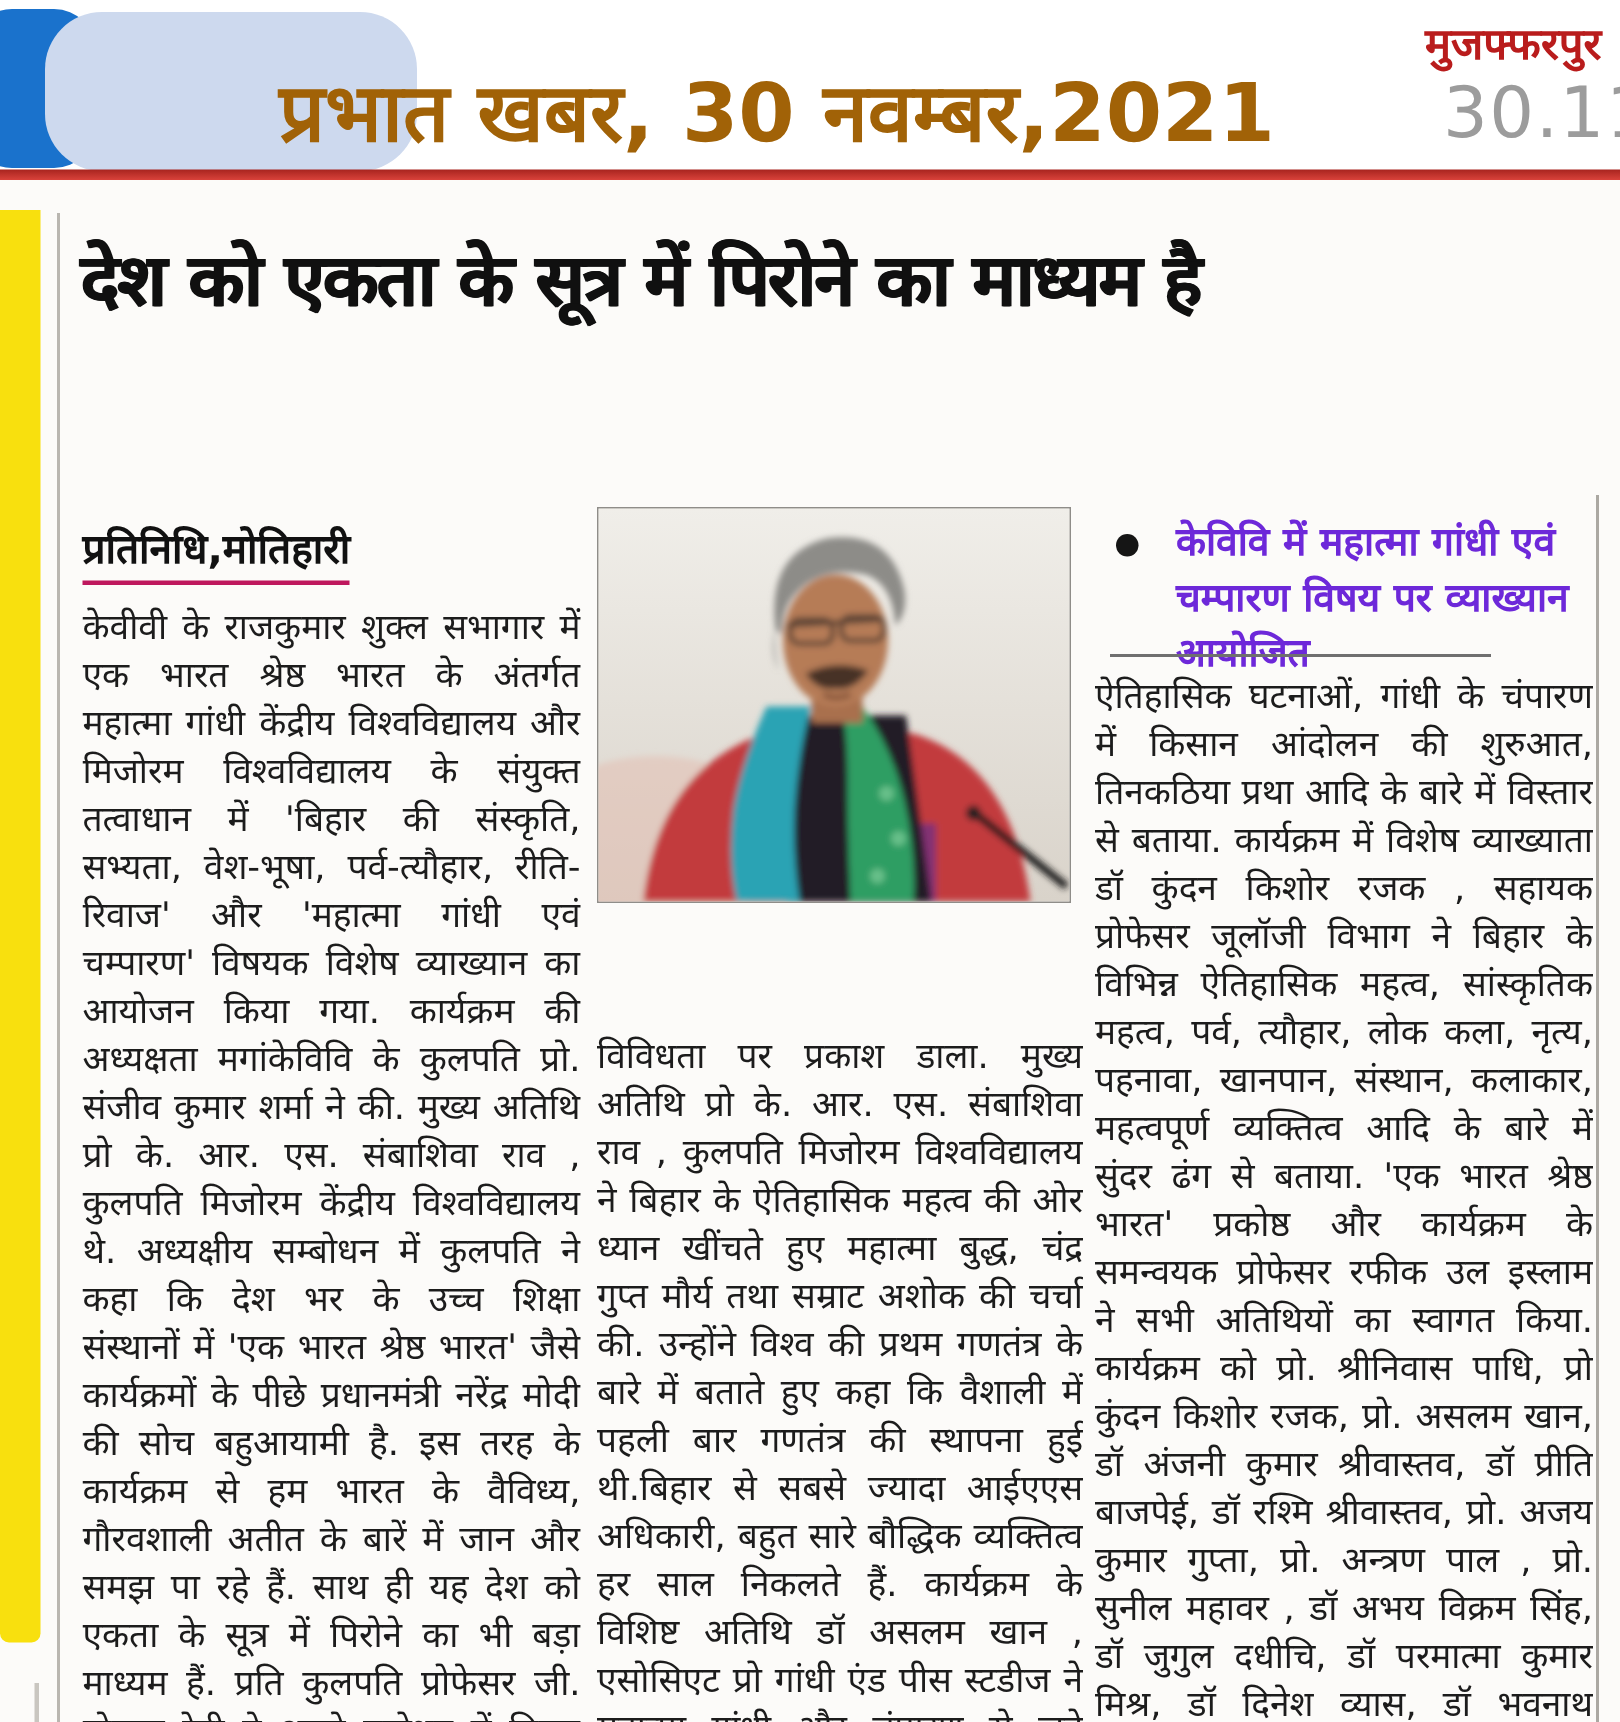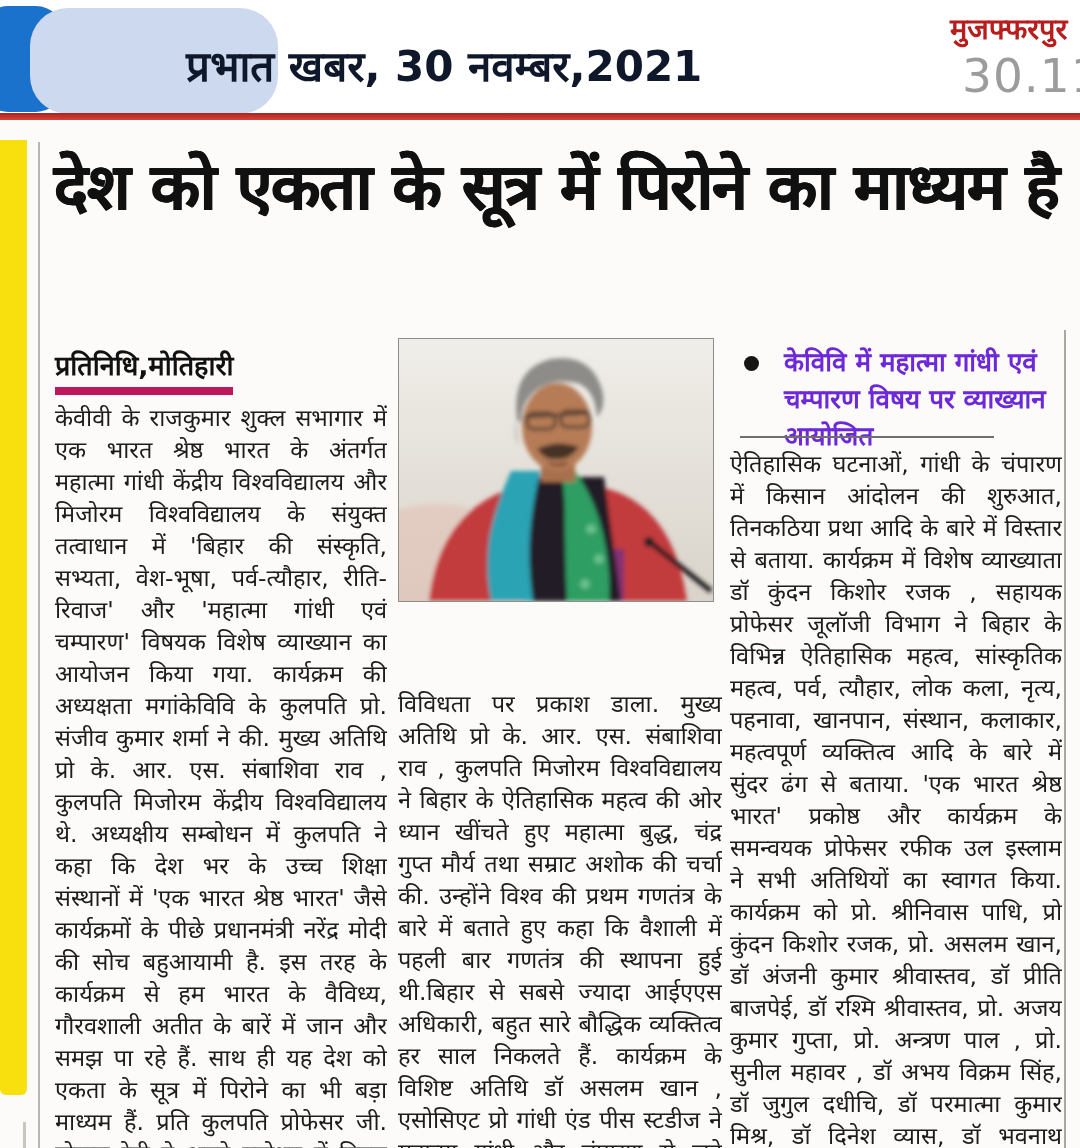--- a/index.html
+++ b/index.html
@@ -15,50 +15,50 @@
   .blue-dark {
     position:absolute; left:-20px; top:6px; width:84px; height:106px;
     background:#1a72cc; border-radius:28px;
   }
   .blue-light {
     position:absolute; left:30px; top:8px; width:248px; height:106px;
     background:#cdd9ee; border-radius:38px;
   }
   .pub-line {
     position:absolute; left:186px; top:36px; white-space:nowrap;
-    font-size:42px; font-weight:600; color:#0f172a; letter-spacing:0;
+    font-size:54px; font-weight:600; color:#a16207; letter-spacing:0;
   }
   .city {
     position:absolute; left:950px; top:8px; white-space:nowrap;
     font-size:29px; font-weight:700; color:#b91c1c;
   }
   .date-partial {
     position:absolute; left:962px; top:48px; white-space:nowrap;
     font-size:47px; font-weight:400; color:#9c9c9c; letter-spacing:1px;
   }
   .redline { position:absolute; left:0; top:113px; width:1080px; height:7px;
     background:linear-gradient(#a8241f,#d9423a); }
   
   .yellow-strip { position:absolute; left:0; top:140px; width:27px; height:955px;
     background:#f8e00e; border-radius:0 0 6px 6px; }
   .fold-mark { position:absolute; left:23px; top:1122px; width:3px; height:26px; background:#c9c6c0; }
   .vline-left  { position:absolute; left:38px;  top:142px; width:2px; height:1006px; background:#b9b6b0; }
   .vline-right { position:absolute; left:1064px; top:330px; width:2px; height:818px; background:#aba8a2; }
   
   .headline {
     position:absolute; left:54px; top:140px; width:1006px;
-    font-size:64px; line-height:94px; font-weight:800; color:#101010;
+    font-size:48px; line-height:94px; font-weight:800; color:#101010;
     letter-spacing:-1px; white-space:nowrap;
     text-shadow:0.6px 0 #101010,-0.6px 0 #101010;
   }
   
   .byline {
     position:absolute; left:55px; top:346px; display:inline-block;
     font-size:27px; font-weight:700; color:#111;
-    padding-bottom:4px; border-bottom:8px solid #be185d;
+    padding-bottom:4px; border-bottom:3px solid #be185d;
   }
   .body-text {
     font-size:23.5px; line-height:32px; text-align:justify; color:#1c1c1c;
     text-justify:inter-word; overflow:hidden;
   }
   .col-left   { position:absolute; left:55px;  top:402px; width:332px; height:746px; }
   .col-middle { position:absolute; left:398px; top:688px; width:324px; height:460px; }
   .col-right  { position:absolute; left:730px; top:448px; width:332px; height:700px; }
   
   .photo-frame {

